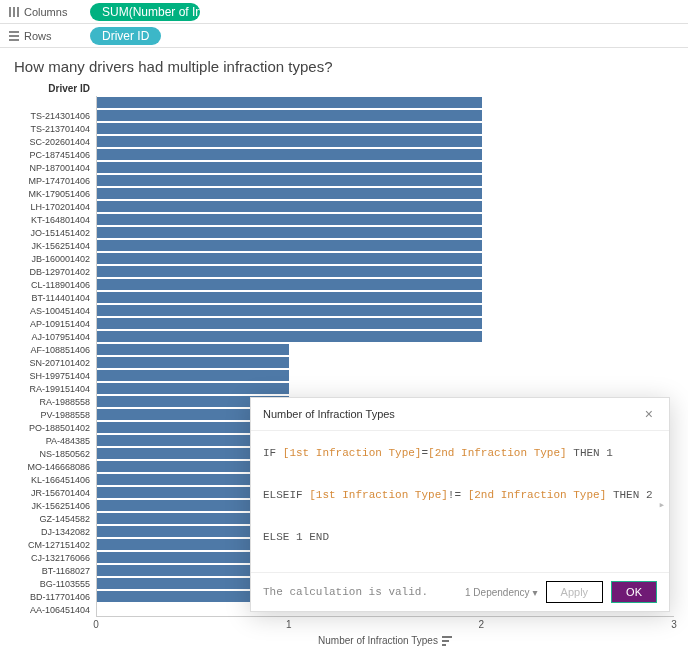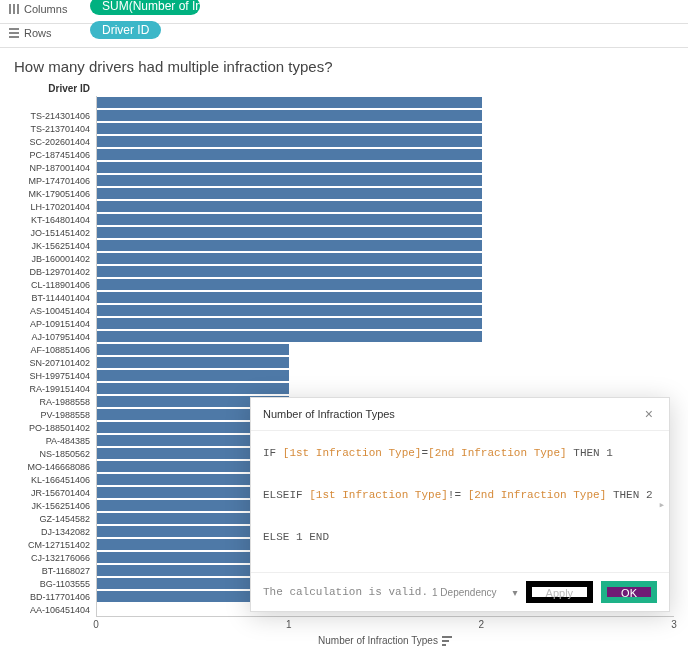--- a/index.html
+++ b/index.html
@@ -8,24 +8,24 @@
       font-size: 11px;
       color: #333;
       background: #fff;
       width: 688px;
       height: 669px;
       overflow: hidden;
       position: relative;
     }
     .shelf {
       display: flex;
-      align-items: flex-end;
+      align-items: center;
       height: 24px;
       border-bottom: 1px solid #e0e0e0;
-      padding: 8px 8px;
+      padding: 0 8px;
     }
     .shelf-icon {
       width: 12px;
       margin-right: 4px;
       color: #666;
       display: inline-flex;
     }
     .shelf-label {
       width: 60px;
       font-size: 11px;
@@ -184,27 +184,27 @@
     .calc-footer-right {
       display: flex;
       align-items: center;
       gap: 8px;
     }
     .calc-dep {
       color: #888;
       font-size: 10px;
       display: inline-flex;
       align-items: center;
-      gap: 16px;
+      gap: 3px;
     }
     .btn {
       height: 22px;
       padding: 0 14px;
       font-size: 11px;
-      border: 6px solid #000000;
+      border: 1px solid #000000;
       background: #fff;
       cursor: pointer;
     }
     .btn-apply { color: #bbb; }
     .btn-ok {
       background: #701a75;
       border-color: #1eb288;
       color: #fff;
     }
     .expand-caret {

